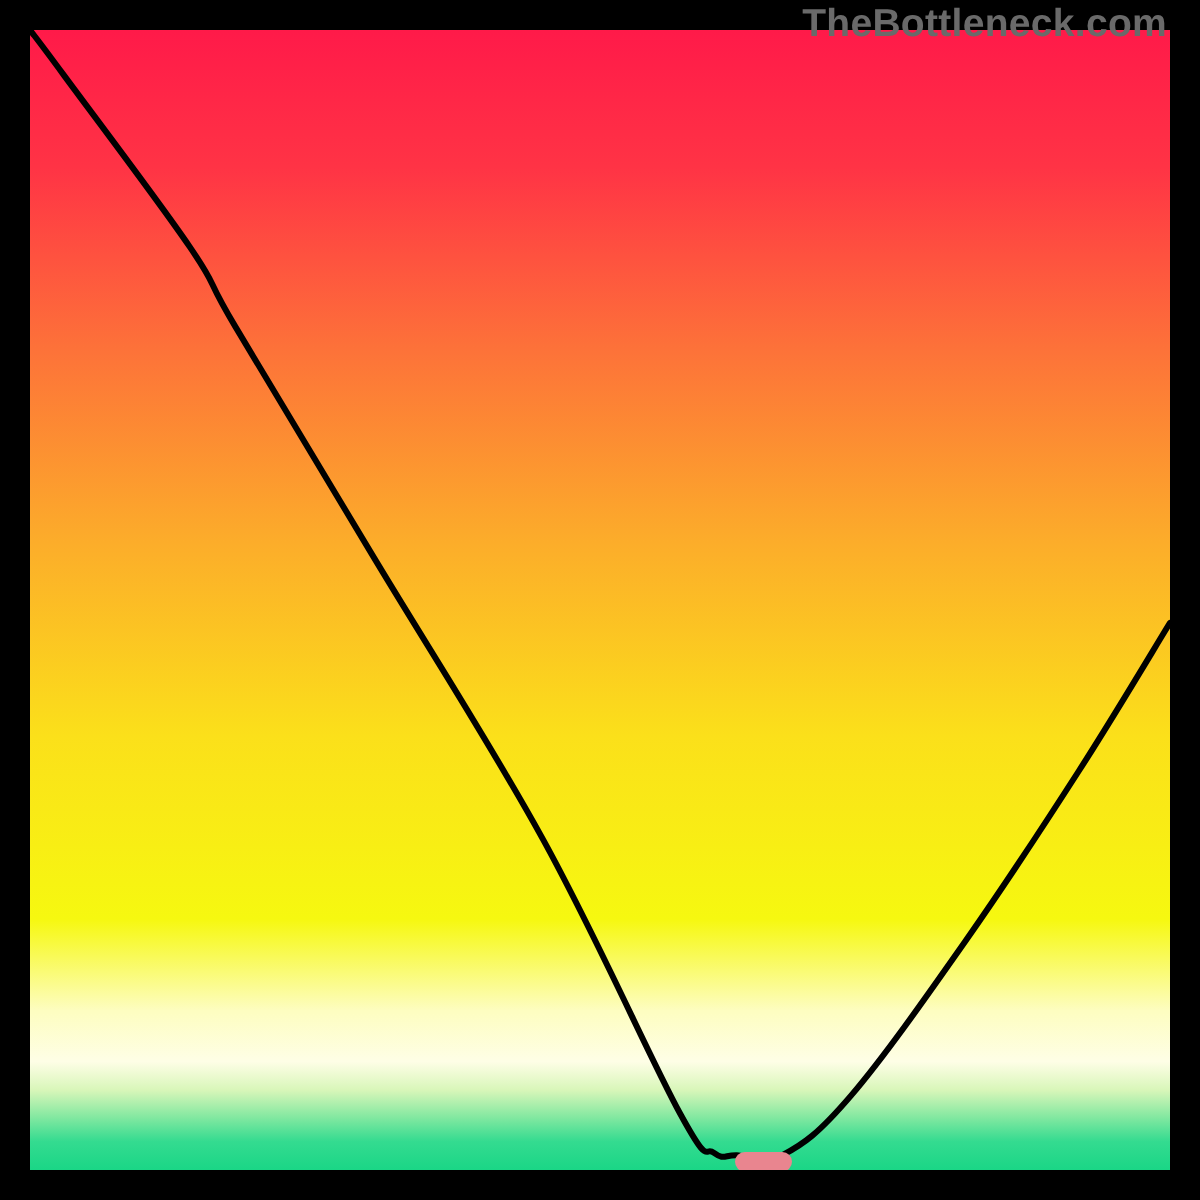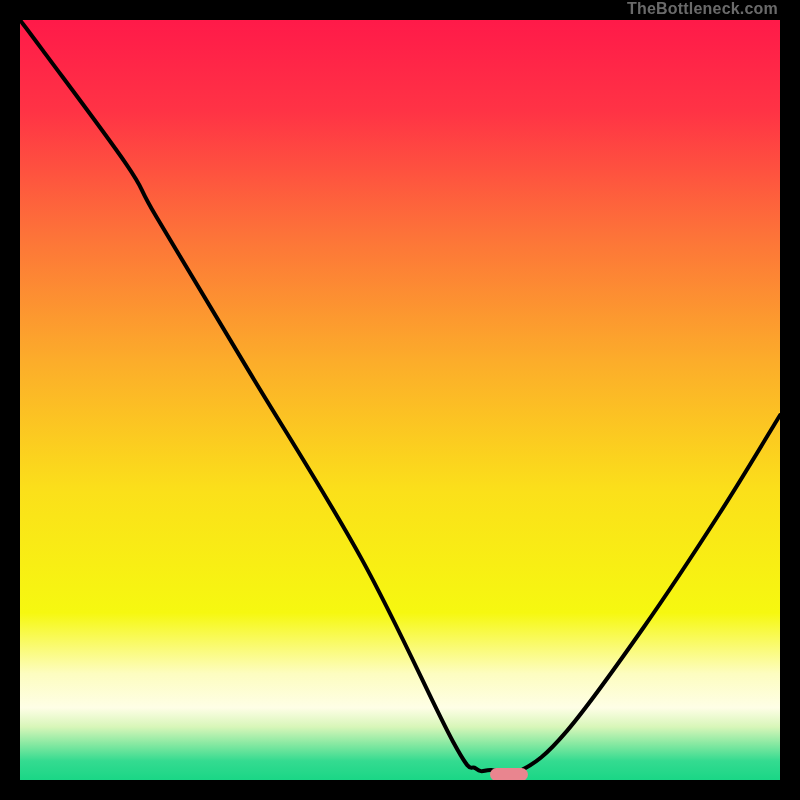--- a/index.html
+++ b/index.html
@@ -25,21 +25,21 @@
     width: 760px;
     height: 760px;
     overflow: hidden;
   }
   .watermark {
     position: absolute;
     top: 0px;
     right: 22px;
     font-family: Arial, Helvetica, sans-serif;
     font-weight: bold;
-    font-size: 16px;
+    font-size: 26px;
     letter-spacing: 0.2px;
     color: #6a6a6a;
     user-select: none;
   }
   .curve-svg {
     position: absolute;
     left: 0;
     top: 0;
     width: 760px;
     height: 760px;

